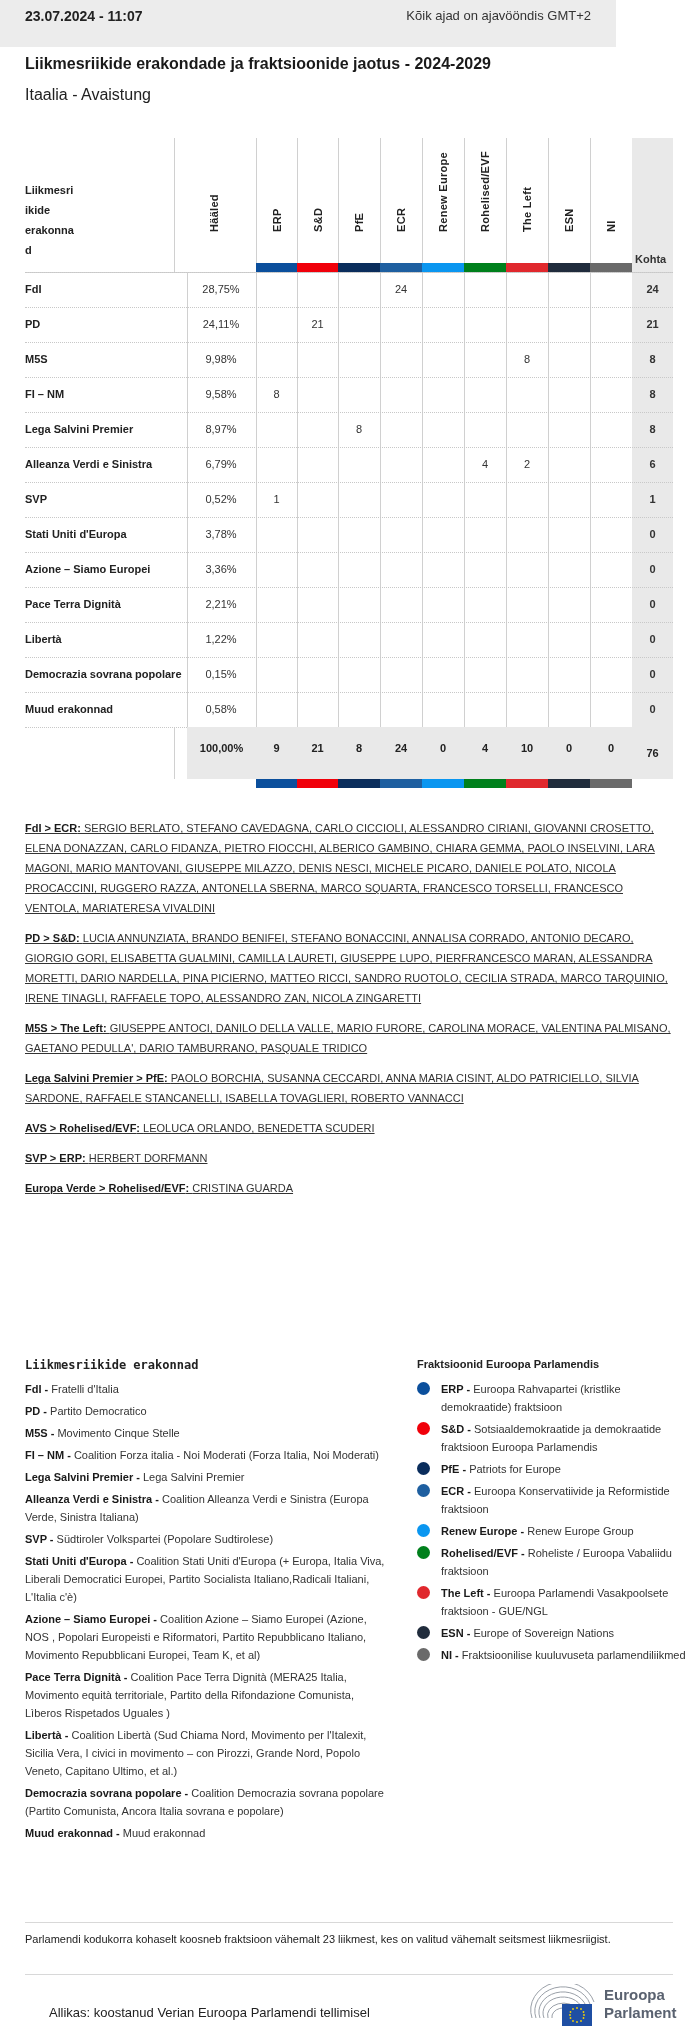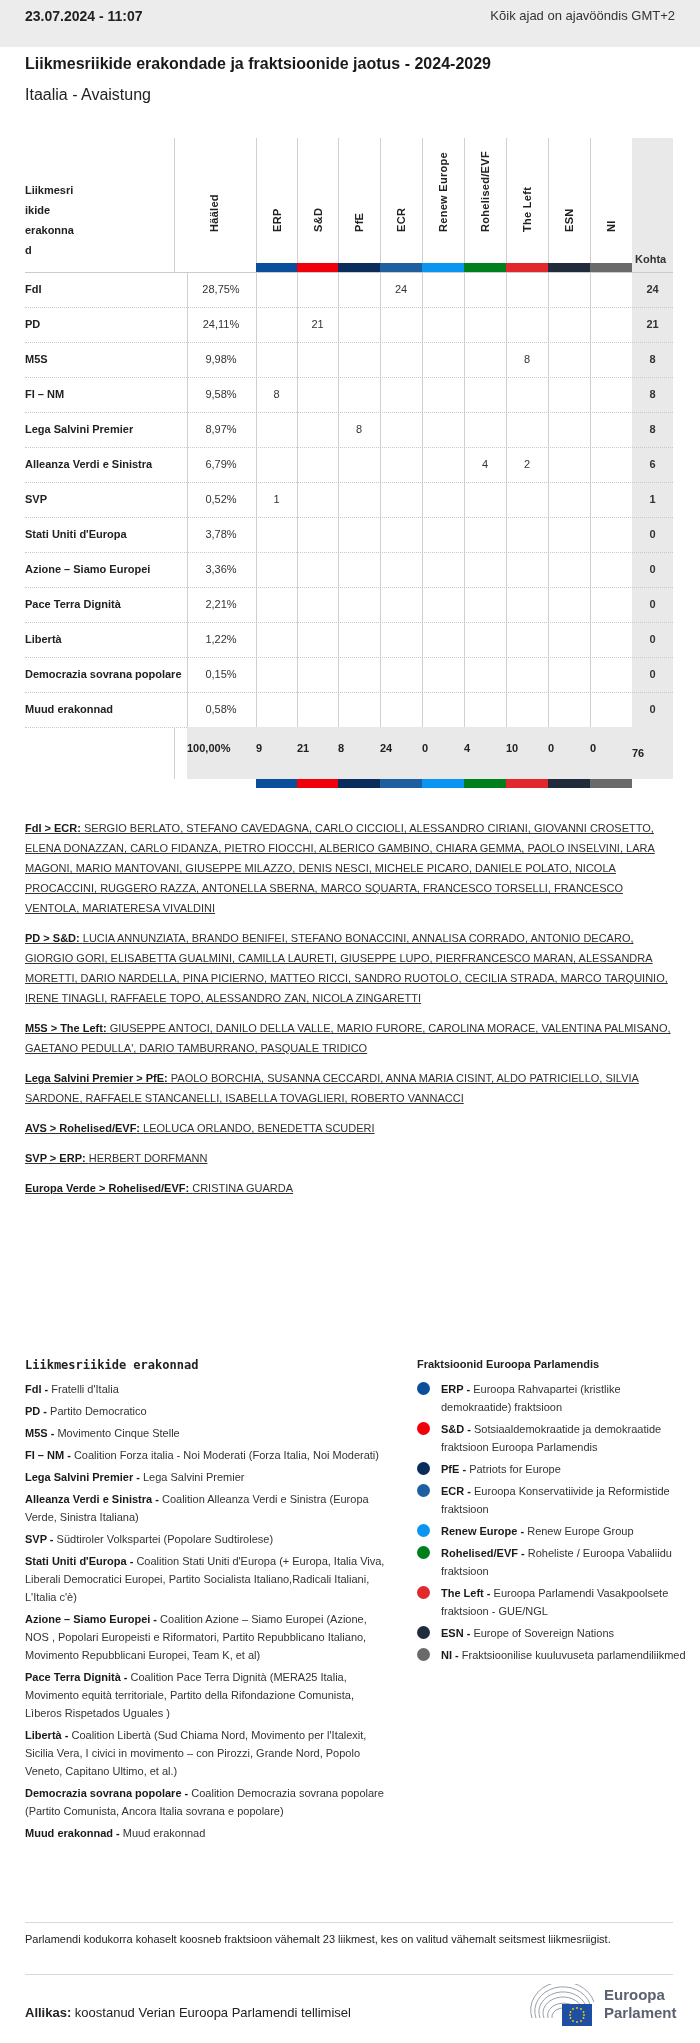--- a/index.html
+++ b/index.html
@@ -1,19 +1,19 @@
 <!DOCTYPE html>
 <html><head>
 <meta charset="utf-8">
 <style>
   * { box-sizing: border-box; margin: 0; padding: 0; }
   html, body { width: 700px; background: #ffffff; }
   body { font-family: "Liberation Sans", sans-serif; color: #1a1a1a; position: relative; height: 2043px; overflow: hidden; }
 
-  .topbar { position: absolute; left: 0; top: 0; width: 700px; height: 47px; background: #ececec; }
+  .topbar { position: absolute; left: 0; top: 0; width: 616px; height: 47px; background: #ececec; }
   .topbar .date { position: absolute; left: 25px; top: 8px; font-size: 14px; font-weight: bold; color: #222; }
   .topbar .tz { position: absolute; right: 25px; top: 8px; font-size: 13px; color: #333; }
 
   .title { position: absolute; left: 25px; top: 55px; font-size: 16px; font-weight: bold; color: #1a1a1a; }
   .subtitle { position: absolute; left: 25px; top: 86px; font-size: 16px; color: #222; }
 
   
   .tbl { position: absolute; left: 0; top: 138px; width: 700px; }
   .hdr-label { position: absolute; left: 25px; top: 42px; width: 70px; font-size: 11px; font-weight: bold; line-height: 20px; color: #222; }
   .vline { position: absolute; width: 1px; background: #d0d0d0; }
@@ -23,21 +23,21 @@
   .kohta-bg { position: absolute; background: #e9e9e9; }
   .kohta-head { position: absolute; left: 635px; top: 115px; font-size: 11px; font-weight: bold; color: #333; }
 
   .row { position: absolute; left: 25px; width: 648px; height: 35px; border-top: 1px dotted #c8c8c8; }
   .row .name { position: absolute; left: 0; top: 10px; font-size: 11px; font-weight: bold; color: #222; white-space: nowrap; }
   .row .pct { position: absolute; left: 162px; width: 68px; top: 10px; font-size: 11px; color: #333; text-align: center; }
   .row .cell { position: absolute; top: 10px; width: 42px; font-size: 11px; color: #333; text-align: center; }
   .row .tot { position: absolute; left: 607px; width: 41px; top: 10px; font-size: 11px; font-weight: bold; color: #333; text-align: center; }
 
   .totalrow { position: absolute; left: 187px; top: 589px; width: 486px; height: 52px; background: #e9e9e9; }
-  .totalrow .v { position: absolute; top: 15px; font-size: 11px; font-weight: bold; color: #222; text-align: left; }
+  .totalrow .v { position: absolute; top: 15px; font-size: 11px; font-weight: bold; color: #222; text-align: center; }
 
   
   .members { position: absolute; left: 25px; top: 818px; width: 650px; font-size: 11px; line-height: 20px; color: #333; text-decoration: underline; }
   .members p { margin-bottom: 10px; }
   .members b { color: #1a1a1a; }
 
   
   .leg-left { position: absolute; left: 25px; top: 1358px; width: 360px; }
   .leg-left h3 { font-family: "DejaVu Sans Mono", monospace; font-size: 12px; font-weight: bold; color: #222; margin-bottom: 8px; }
   .leg-left .li { font-size: 11px; line-height: 18px; color: #333; margin-bottom: 4px; }
@@ -45,21 +45,21 @@
 
   .leg-right { position: absolute; left: 417px; top: 1358px; width: 270px; }
   .leg-right h3 { font-size: 11px; font-weight: bold; color: #222; margin-bottom: 10px; }
   .leg-right .gi { position: relative; padding-left: 24px; font-size: 11px; line-height: 18px; color: #333; margin-bottom: 4px; }
   .leg-right .gi .dot { position: absolute; left: 0; top: 2px; width: 13px; height: 13px; border-radius: 50%; }
   .leg-right .gi b { color: #1a1a1a; }
 
   .hr { position: absolute; left: 25px; width: 648px; height: 1px; background: #d8d8d8; }
   .note { position: absolute; left: 25px; top: 1930px; width: 640px; font-size: 11px; line-height: 18px; color: #222; }
   .source { position: absolute; left: 25px; top: 2005px; font-size: 13px; color: #222; }
-  .source b { font-weight: bold; }
+  .source b { font-weight: normal; margin-left: 24px; }
 
   .logo { position: absolute; left: 528px; top: 1984px; width: 150px; height: 44px; }
   .logo .txt { position: absolute; left: 76px; top: 2px; font-size: 15px; font-weight: bold; color: #5a6270; line-height: 18px; }
 </style>
 </head>
 <body>
 
 <div class="topbar">
   <span class="date">23.07.2024 - 11:07</span>
   <span class="tz">Kõik ajad on ajavööndis GMT+2</span>

